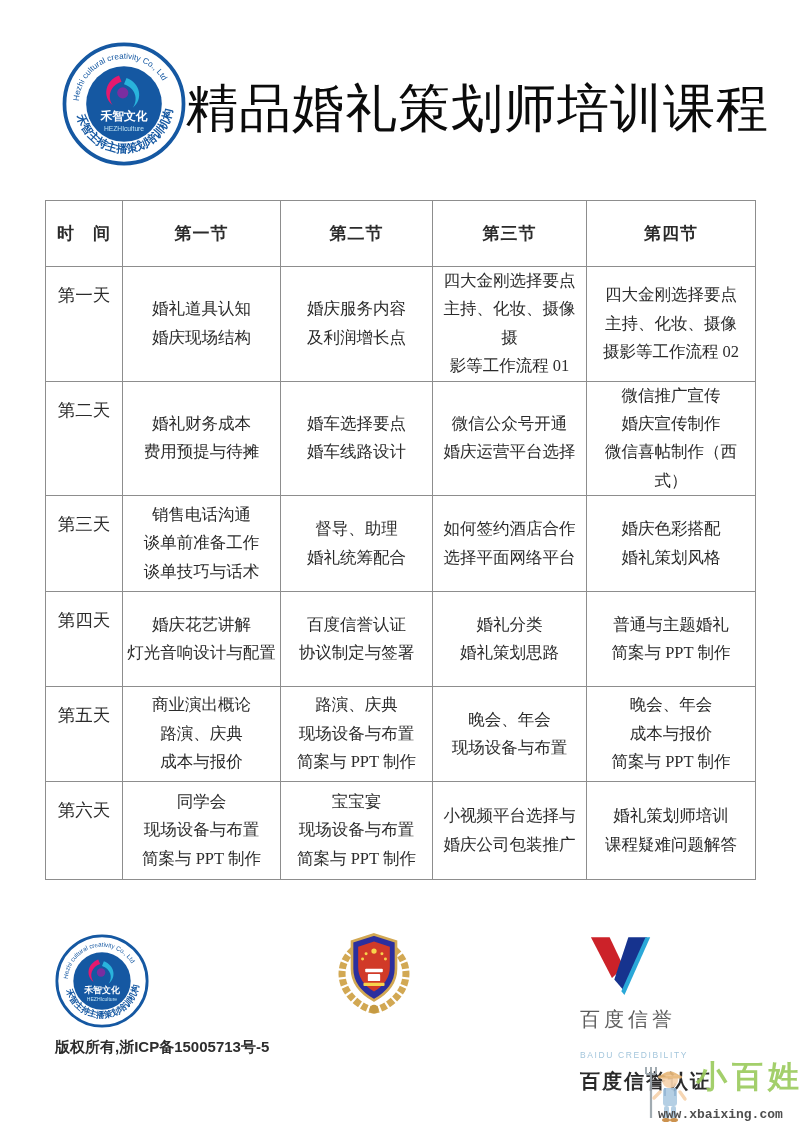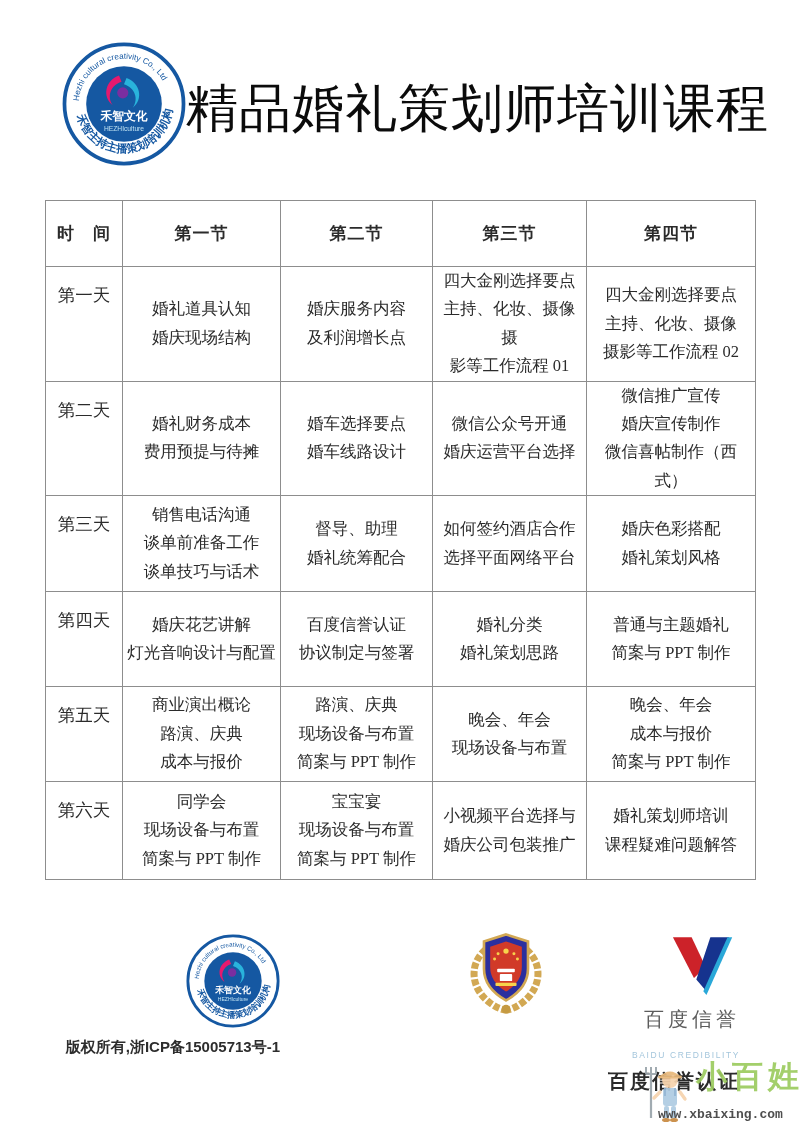--- a/index.html
+++ b/index.html
@@ -29,21 +29,21 @@
   td.day-cell { vertical-align:top; padding-top:16px; font-size:17.5px; }
   td.content-cell { font-size:16.5px; line-height:1.72; white-space:pre-line; }
   tr.r1 td { height:100px; }
   tr.r2 td { height:96px; }
   tr.r3 td { height:96px; }
   tr.r4 td { height:95px; }
   tr.r5 td { height:95px; }
   tr.r6 td { height:98px; }
 
   
-  .footer-block { position:absolute; text-align:right; font-family:"Liberation Sans","DejaVu Sans",sans-serif; }
+  .footer-block { position:absolute; text-align:left; font-family:"Liberation Sans","DejaVu Sans",sans-serif; }
   .f-left  { left:55px;  top:934px; width:225px; }
   .f-center{ left:330px; top:928px; width:220px; }
   .f-right { left:580px; top:934px; width:160px; }
   .footer-logo { width:94px; height:94px; }
   .copyright-text { font-size:15px; color:#2d2d2d; margin-top:6px; font-weight:600; white-space:nowrap; }
   .badge-icon { width:88px; height:92px; }
   .police-text { font-size:17px; color:#0e0e0e; font-weight:bold; margin-top:4px; white-space:nowrap; }
   .baidu-icon { width:78px; height:66px; }
   .baidu-cn { font-size:20px; color:#5c5c5c; letter-spacing:4px; margin-top:2px; }
   .baidu-en { font-size:8.5px; color:#a4c6dc; letter-spacing:1.6px; margin-top:17px; }
@@ -189,21 +189,21 @@
 课程疑难问题解答</td>
       </tr>
     </tbody>
   </table>
 </div>
 
 <div class="footer-block f-left">
   <svg class="footer-logo" viewBox="0 0 100 100">
     <use href="#hezhi-logo" xlink:href="#hezhi-logo"></use>
   </svg>
-  <div class="copyright-text">版权所有,浙ICP备15005713号-1</div>
+  <div class="copyright-text">版权所有,浙ICP备15005713号-5</div>
 </div>
 
 <div class="footer-block f-center">
   <svg class="badge-icon" viewBox="0 0 100 100">
     <path d="M27 22 C8 38 9 66 32 83 C40 89 47 91 50 91" fill="none" stroke="#d2a853" stroke-width="8" stroke-dasharray="7 2.5"></path>
     <path d="M73 22 C92 38 91 66 68 83 C60 89 53 91 50 91" fill="none" stroke="#d2a853" stroke-width="8" stroke-dasharray="7 2.5"></path>
     <circle cx="50" cy="90" r="5" fill="#c59a42"></circle>
     <path d="M50 5 L75 13 L75 44 Q75 66 50 80 Q25 66 25 44 L25 13 Z" fill="#2b2f9e" stroke="#d2a853" stroke-width="3"></path>
     <path d="M50 13 L68 19 L68 42 Q68 59 50 70 Q32 59 32 42 L32 19 Z" fill="#d13a28"></path>
     <circle cx="50" cy="24" r="3" fill="#f7d44c"></circle>

